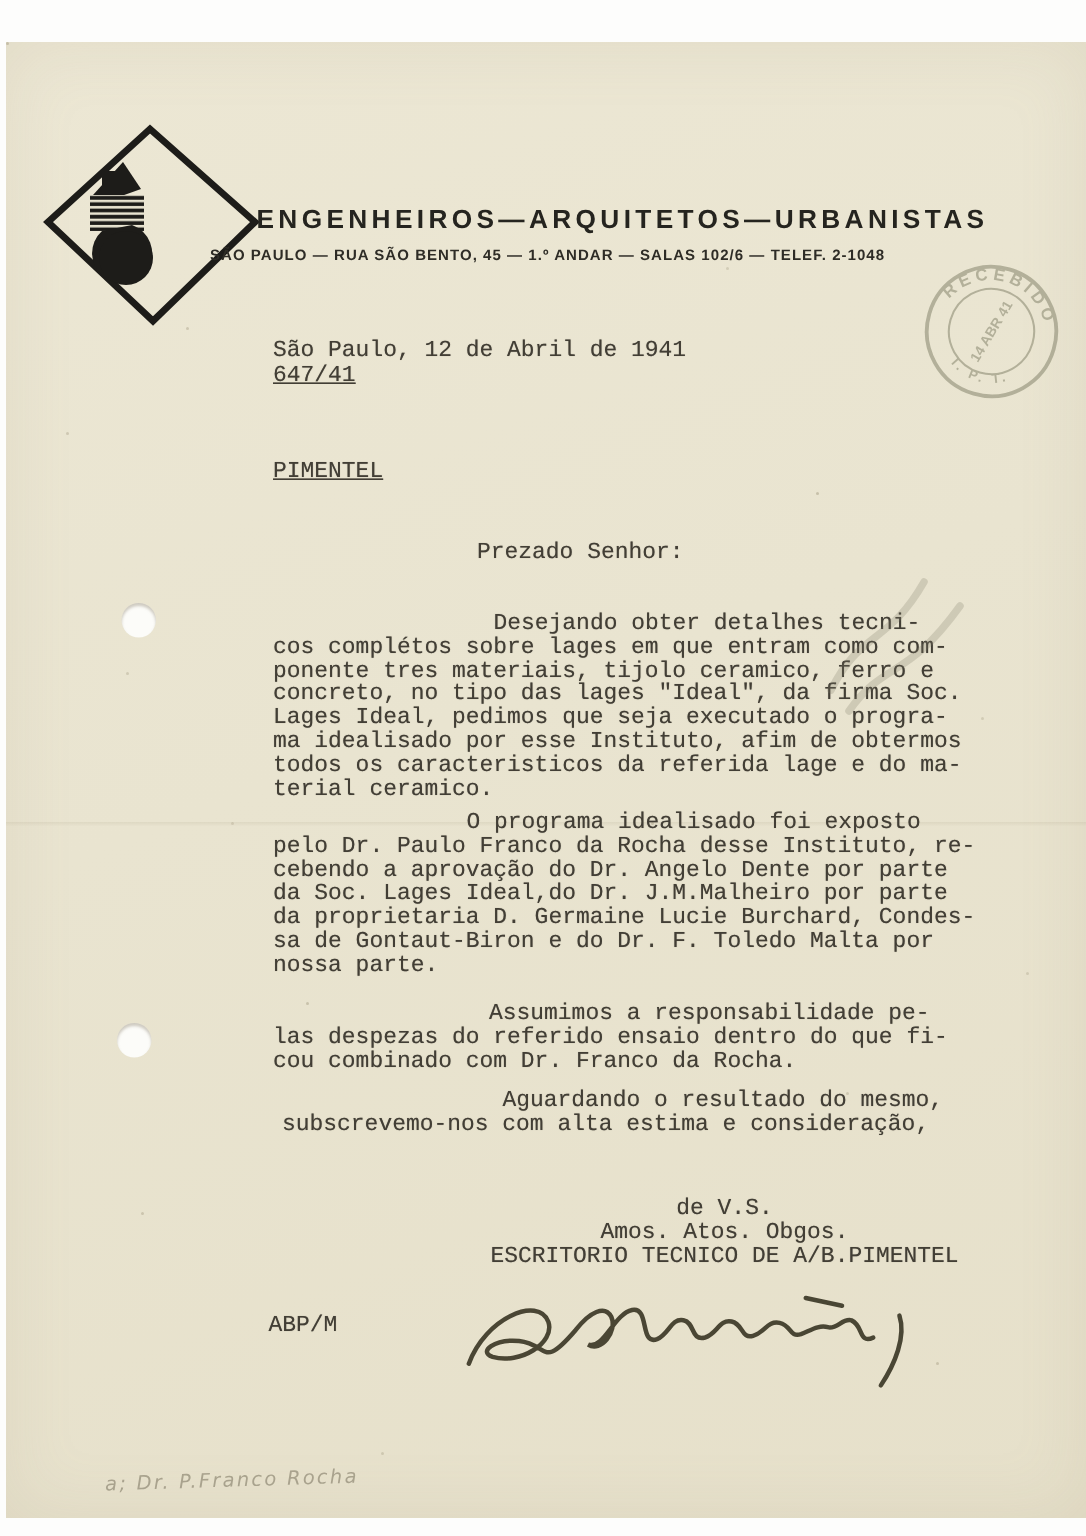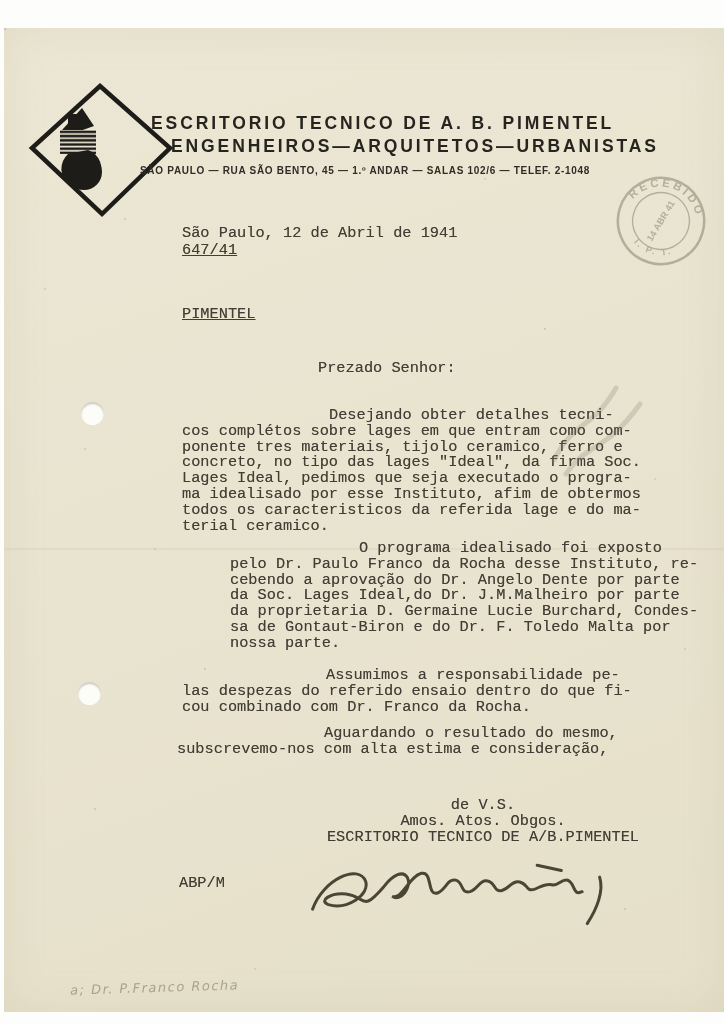--- a/index.html
+++ b/index.html
@@ -77,21 +77,20 @@
     <polygon points="80,8 150,70 82,136 12,70" fill="none" stroke="#1d1c19" stroke-width="4.5"></polygon>
     <g>
       <rect x="48" y="36" width="14" height="66" fill="#1d1c19"></rect>
       <polygon points="42,52 62,30 74,48 46,58" fill="#1d1c19"></polygon>
       <rect x="40" y="52" width="36" height="24" fill="url(#hatch)"></rect>
       <path d="M 48,76 a 20 20 0 1 0 20,-4 z" fill="#1d1c19"></path>
       <circle cx="64" cy="94" r="18" fill="#1d1c19"></circle>
     </g>
   </svg>
 
-  <div class="abs lh1" style="left:147px;top:85px;">ESCRITORIO TECNICO DE A. B. PIMENTEL</div>
   <div class="abs lh1" style="left:147px;top:108px;margin-left:20px;">ENGENHEIROS—ARQUITETOS—URBANISTAS</div>
   <div class="abs lh3" style="left:136px;top:137px;">SÃO PAULO — RUA SÃO BENTO, 45 — 1.º ANDAR — SALAS 102/6 — TELEF. 2-1048</div>
 
   <svg class="abs" style="left:608px;top:144px;transform:rotate(16deg);" width="98" height="98" viewBox="0 0 100 100">
     <g opacity="0.6">
       <circle cx="50" cy="50" r="44" fill="none" stroke="#8e8d75" stroke-width="2.6"></circle>
       <circle cx="50" cy="50" r="29" fill="none" stroke="#8e8d75" stroke-width="1.4"></circle>
       <defs>
         <path id="arcTop" d="M 13,52 A 37,37 0 0 1 87,52"></path>
         <path id="arcBot" d="M 15,50 A 35,35 0 0 0 85,50"></path>
@@ -113,31 +112,31 @@
   <div class="abs typed" style="left:314px;top:333px;">Prezado Senhor:</div>
 
   <div class="abs typed para" style="left:178px;top:380px;text-indent:147px;">Desejando obter detalhes tecni-
 cos complétos sobre lages em que entram como com-
 ponente tres materiais, tijolo ceramico, ferro e
 concreto, no tipo das lages "Ideal", da firma Soc.
 Lages Ideal, pedimos que seja executado o progra-
 ma idealisado por esse Instituto, afim de obtermos
 todos os caracteristicos da referida lage e do ma-
 terial ceramico.</div>
-  <div class="abs typed para" style="left:178px;top:513px;text-indent:129px;margin-left:48px;">O programa idealisado foi exposto
+  <div class="abs typed para" style="left:178px;top:513px;text-indent:129px;">O programa idealisado foi exposto
 pelo Dr. Paulo Franco da Rocha desse Instituto, re-
 cebendo a aprovação do Dr. Angelo Dente por parte
 da Soc. Lages Ideal,do Dr. J.M.Malheiro por parte
 da proprietaria D. Germaine Lucie Burchard, Condes-
 sa de Gontaut-Biron e do Dr. F. Toledo Malta por
 nossa parte.</div>
   <div class="abs typed para" style="left:178px;top:640px;text-indent:144px;">Assumimos a responsabilidade pe-
 las despezas do referido ensaio dentro do que fi-
 cou combinado com Dr. Franco da Rocha.</div>
-  <div class="abs typed para" style="left:173px;top:698px;text-indent:147px;">Aguardando o resultado do mesmo,
+  <div class="abs typed para" style="left:184px;top:698px;text-indent:147px;">Aguardando o resultado do mesmo,
 subscrevemo-nos com alta estima e consideração,</div>
 
   <div class="abs typed center" style="left:316px;top:770px;width:326px;">de V.S.
 Amos. Atos. Obgos.
 ESCRITORIO TECNICO DE A/B.PIMENTEL</div>
 
   <svg class="abs" style="left:296px;top:820px;transform:rotate(-2deg);" width="320" height="85" viewBox="0 0 320 85">
     <g fill="none" stroke="#34301f" stroke-width="3" stroke-linecap="round" opacity="0.88">
       <path d="M 12,56 C 24,26 60,12 66,30 C 70,44 46,58 28,52 C 18,48 30,40 46,42 C 66,45 60,62 84,36
                C 94,24 104,20 108,28 C 112,38 100,52 92,46 C 102,50 110,26 122,24 C 134,22 126,48 138,44

